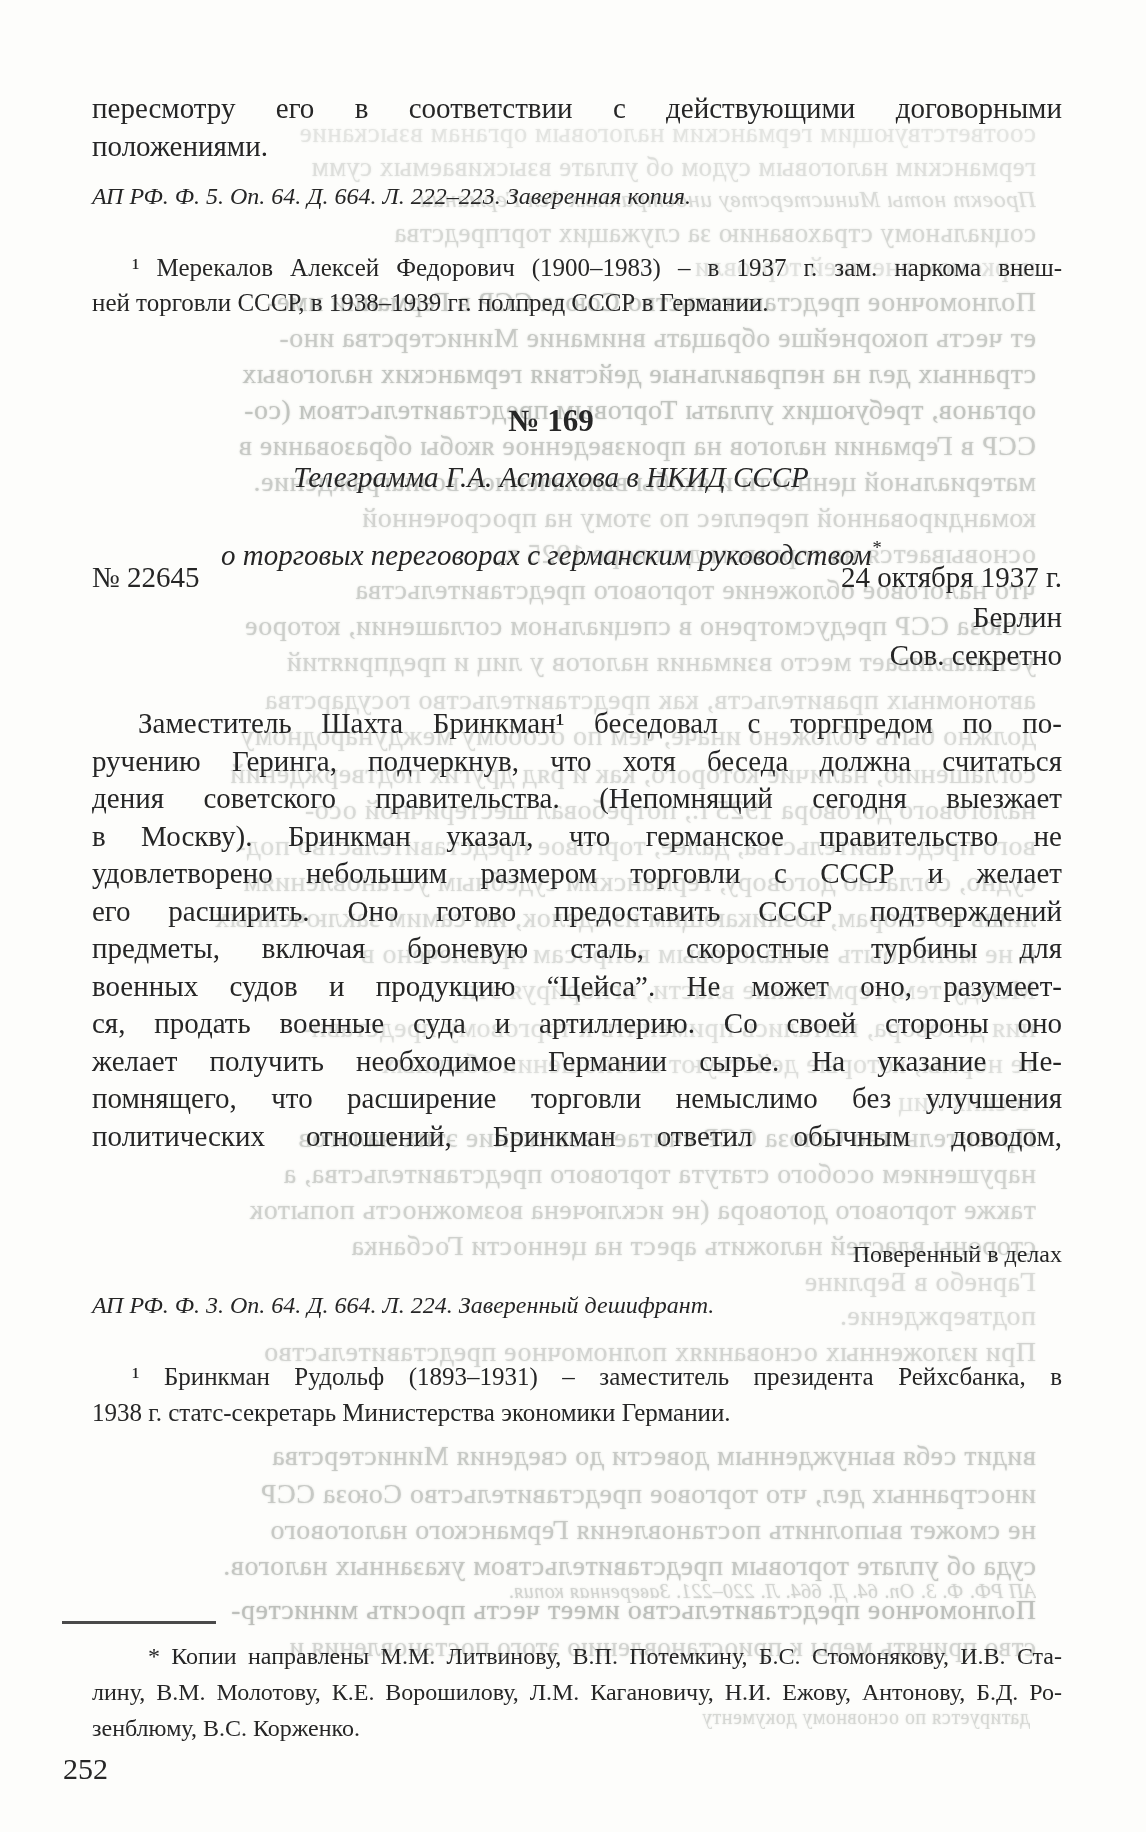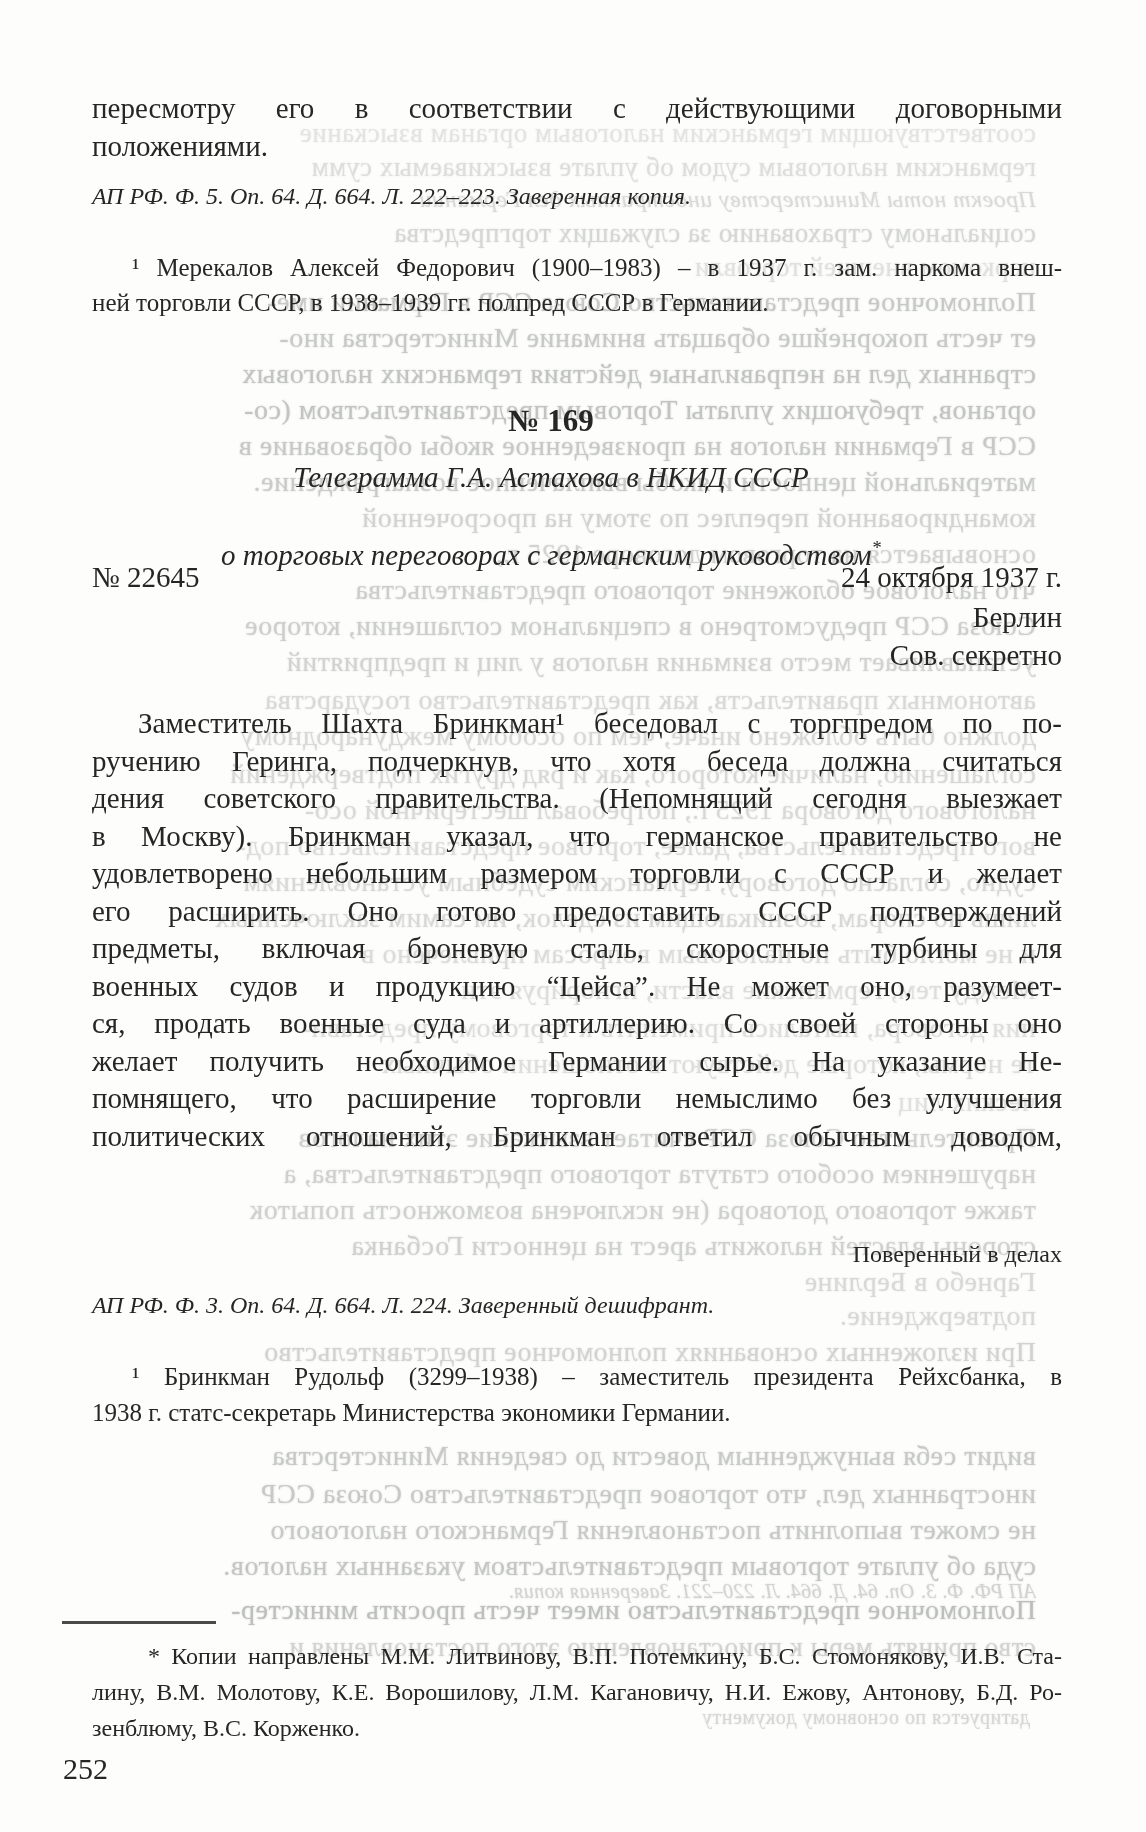--- a/index.html
+++ b/index.html
@@ -147,21 +147,21 @@
       <div class="jl">желает получить необходимое Германии сырье. На указание Не-</div>
       <div class="jl">помнящего, что расширение торговли немыслимо без улучшения</div>
       <div class="jl">политических отношений, Бринкман ответил обычным доводом,</div>
     </div>
 
   <div class="ink col signature">Поверенный в делах</div>
 
   <div class="ink col archive archive2">АП РФ. Ф. 3. Оп. 64. Д. 664. Л. 224. Заверенный дешифрант.</div>
 
   <div class="ink col fnote-mid lines">
-      <div class="jl">¹ Бринкман Рудольф (3299–1938) – заместитель президента Рейхсбанка, в</div>
+      <div class="jl">¹ Бринкман Рудольф (1893–1931) – заместитель президента Рейхсбанка, в</div>
       <div>1938 г. статс-секретарь Министерства экономики Германии.</div>
     </div>
 
   <div class="ink fnote-rule"></div>
 
   <div class="ink col fnote-bottom lines">
       <div class="jl">* Копии направлены М.М. Литвинову, В.П. Потемкину, Б.С. Стомонякову, И.В. Ста-</div>
       <div class="jl">лину, В.М. Молотову, К.Е. Ворошилову, Л.М. Кагановичу, Н.И. Ежову, Антонову, Б.Д. Ро-</div>
       <div>зенблюму, В.С. Корженко.</div>
     </div>

